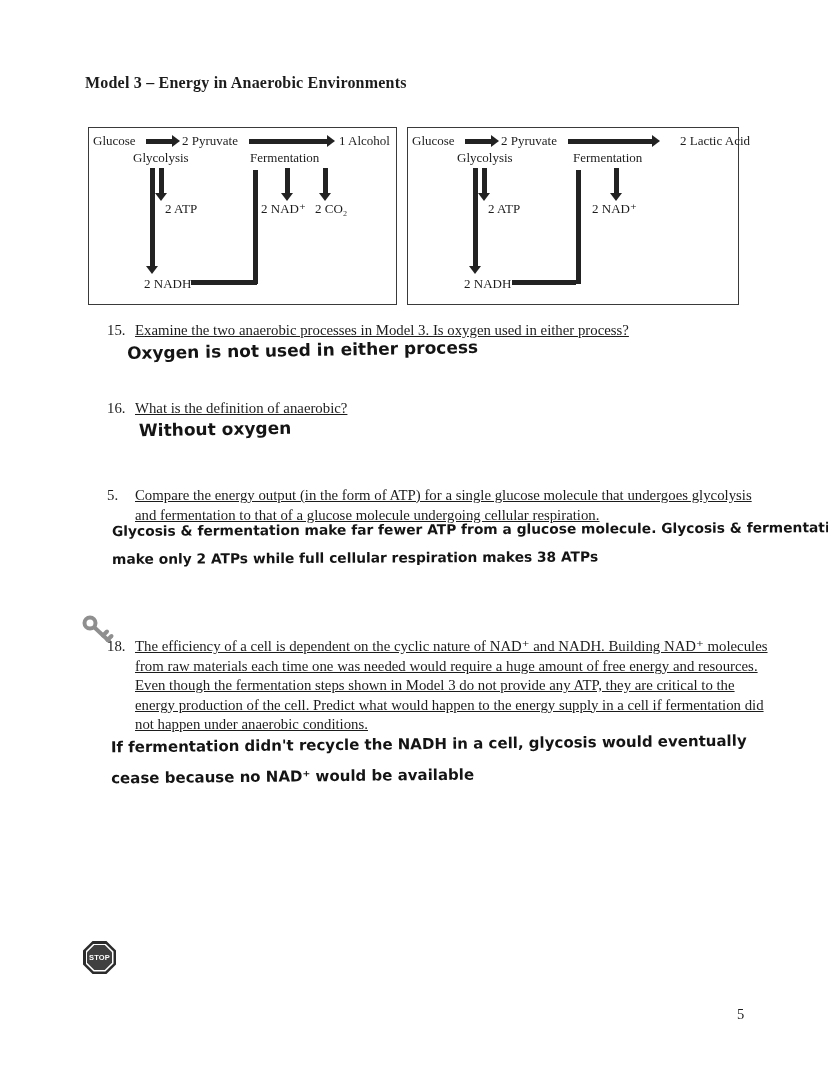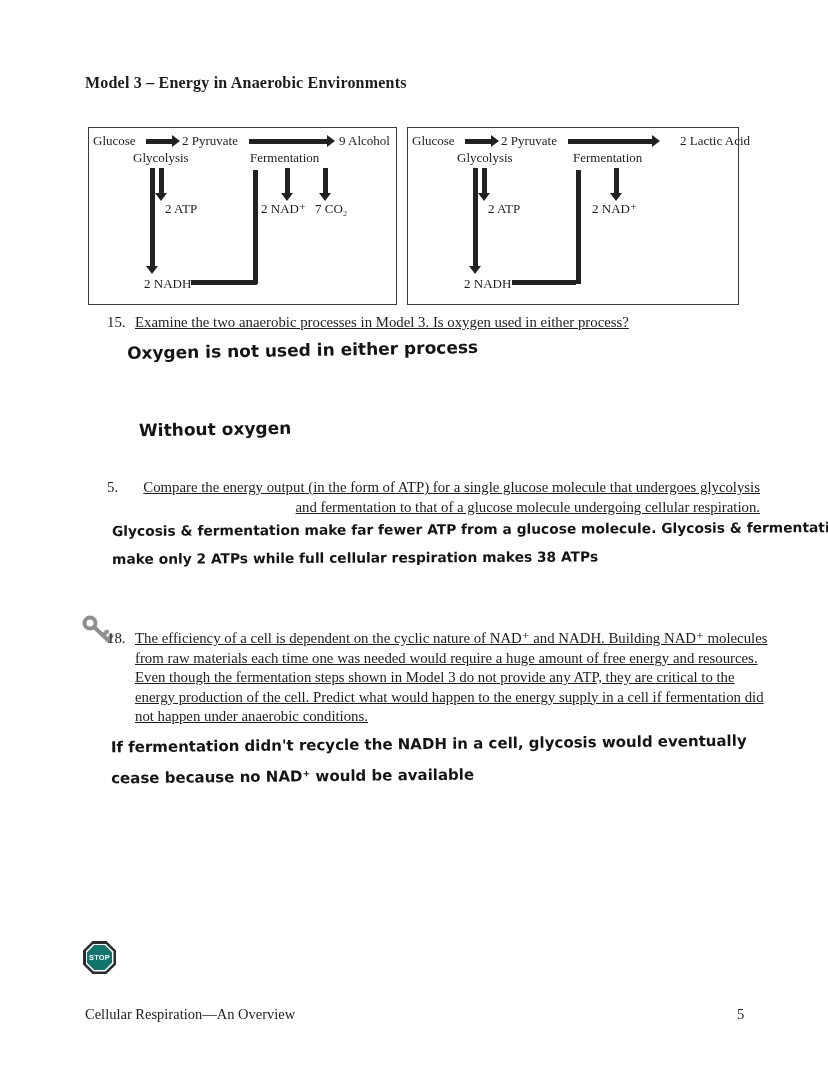--- a/index.html
+++ b/index.html
@@ -20,41 +20,41 @@
   .dbold{font-weight:normal;}
 
   .shaft-h{position:absolute;height:4.5px;background:#222;}
   .shaft-h.head::after{content:"";position:absolute;right:-8px;top:-3.8px;width:0;height:0;
     border-left:8.5px solid #222;border-top:6px solid transparent;border-bottom:6px solid transparent;}
   .shaft-v{position:absolute;width:4.5px;background:#222;}
   .shaft-v.head::after{content:"";position:absolute;bottom:-8px;left:-3.8px;width:0;height:0;
     border-top:8.5px solid #222;border-left:6px solid transparent;border-right:6px solid transparent;}
 
   
-  .question{position:absolute;left:107px;display:flex;font-size:14.8px;line-height:19.5px;}
+  .question{position:absolute;left:107px;display:flex;font-size:14.8px;line-height:19.5px;margin-top:8px;}
   .qnum{width:28px;flex:none;}
   .qtext{display:block;text-decoration:underline;}
-  .q17 .qtext{max-width:625px;text-align:right;}
+  .q17 .qtext{max-width:625px;}
   .q18 .qtext{max-width:640px;}
 
   .answer{position:absolute;font-family:"DejaVu Sans",sans-serif;font-weight:bold;color:#141414;white-space:nowrap;}
   .a15{left:127px;top:340px;font-size:17px;transform:rotate(-1deg);}
   .a16{left:139px;top:419px;font-size:17px;transform:rotate(-1deg);}
   .a17{left:112px;top:516px;font-size:13.8px;line-height:27.5px;transform:rotate(-0.3deg);}
   .a18{left:111px;top:729px;font-size:15px;line-height:30.5px;transform:rotate(-0.6deg);}
 
   
   .key{position:absolute;left:81px;top:614px;width:34px;height:32px;}
   .stop{position:absolute;left:83px;top:941px;width:33px;height:33px;background:#2b2b2b;
     clip-path:polygon(29% 0,71% 0,100% 29%,100% 71%,71% 100%,29% 100%,0 71%,0 29%);
     display:grid;place-items:center;}
   .stop .ring{width:28px;height:28px;background:#ffffff;
     clip-path:polygon(29% 0,71% 0,100% 29%,100% 71%,71% 100%,29% 100%,0 71%,0 29%);
     display:grid;place-items:center;}
-  .stop .core{width:25px;height:25px;background:#0f766e;
+  .stop .core{width:25px;height:25px;background:#404040;
     clip-path:polygon(29% 0,71% 0,100% 29%,100% 71%,71% 100%,29% 100%,0 71%,0 29%);
     display:grid;place-items:center;text-align:center;}
   .stop .core span{font-family:"Liberation Sans","DejaVu Sans",sans-serif;font-weight:bold;
     font-size:7.5px;color:#fff;letter-spacing:0.2px;}
 
   
   .footer-left{position:absolute;left:85px;top:1006px;font-size:14.5px;}
   .footer-num{position:absolute;left:737px;top:1006px;font-size:14.5px;}
 </style>
 </head>
@@ -64,33 +64,33 @@
 
   <div class="title">Model 3 – Energy in Anaerobic Environments</div>
 
   <div class="models">
 
     <div class="model-box left">
       <span class="dlabel" style="left:4px;top:5px">Glucose</span>
       <div class="shaft-h head" style="left:57px;top:11px;width:26px"></div>
       <span class="dlabel" style="left:93px;top:5px">2 Pyruvate</span>
       <div class="shaft-h head" style="left:160px;top:11px;width:78px"></div>
-      <span class="dlabel" style="left:250px;top:5px">9 Alcohol</span>
+      <span class="dlabel" style="left:250px;top:5px">1 Alcohol</span>
 
       <span class="dlabel dbold" style="left:44px;top:22px">Glycolysis</span>
       <span class="dlabel dbold" style="left:161px;top:22px">Fermentation</span>
 
       <div class="shaft-v head" style="left:61px;top:40px;height:98px"></div>
       <div class="shaft-v head" style="left:70px;top:40px;height:25px"></div>
       <span class="dlabel" style="left:76px;top:73px">2 ATP</span>
 
       <div class="shaft-v head" style="left:196px;top:40px;height:25px"></div>
       <div class="shaft-v head" style="left:234px;top:40px;height:25px"></div>
       <span class="dlabel" style="left:172px;top:73px">2 NAD⁺</span>
-      <span class="dlabel" style="left:226px;top:73px">7 CO₂</span>
+      <span class="dlabel" style="left:226px;top:73px">2 CO₂</span>
 
       <span class="dlabel" style="left:55px;top:148px">2 NADH</span>
       <div class="shaft-h" style="left:102px;top:152px;width:66px"></div>
       <div class="shaft-v" style="left:164px;top:42px;height:114px"></div>
     </div>
 
     <div class="model-box right">
       <span class="dlabel" style="left:4px;top:5px">Glucose</span>
       <div class="shaft-h head" style="left:57px;top:11px;width:26px"></div>
       <span class="dlabel" style="left:93px;top:5px">2 Pyruvate</span>
@@ -114,20 +114,24 @@
   </div>
 
   <div class="question" style="top:313px">
     <span class="qnum">15.</span>
     <span class="qtext">Examine the two anaerobic processes in Model 3. Is oxygen used in either process?</span>
   </div>
   <div class="answer a15">
     <div>Oxygen is not used in either process</div>
   </div>
 
+  <div class="question" style="top:391px">
+    <span class="qnum">16.</span>
+    <span class="qtext">What is the definition of anaerobic?</span>
+  </div>
   <div class="answer a16">
     <div>Without oxygen</div>
   </div>
 
   <div class="question q17" style="top:478px">
     <span class="qnum">5.</span>
     <span class="qtext">Compare the energy output (in the form of ATP) for a single glucose molecule that undergoes glycolysis and fermentation to that of a glucose molecule undergoing cellular respiration.</span>
   </div>
   <div class="answer a17">
     <div>Glycosis &amp; fermentation make far fewer ATP from a glucose molecule. Glycosis &amp; fermentation</div>
@@ -155,16 +159,15 @@
   </div>
 
   <div class="stop">
     <div class="ring">
       <div class="core">
         <span>STOP</span>
       </div>
     </div>
   </div>
 
-  <div class="footer-left">Cellular Respiration—An Overview</div>
   <div class="footer-num">5</div>
 
 </div>
 
 </body></html>

